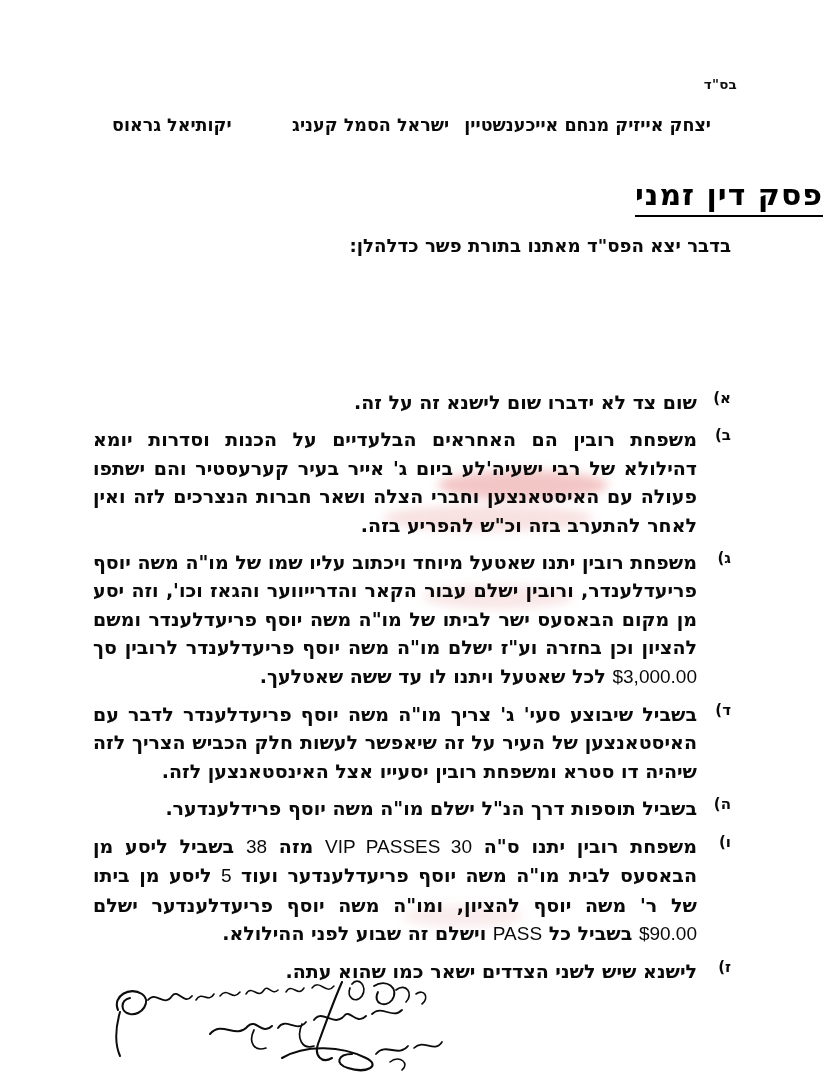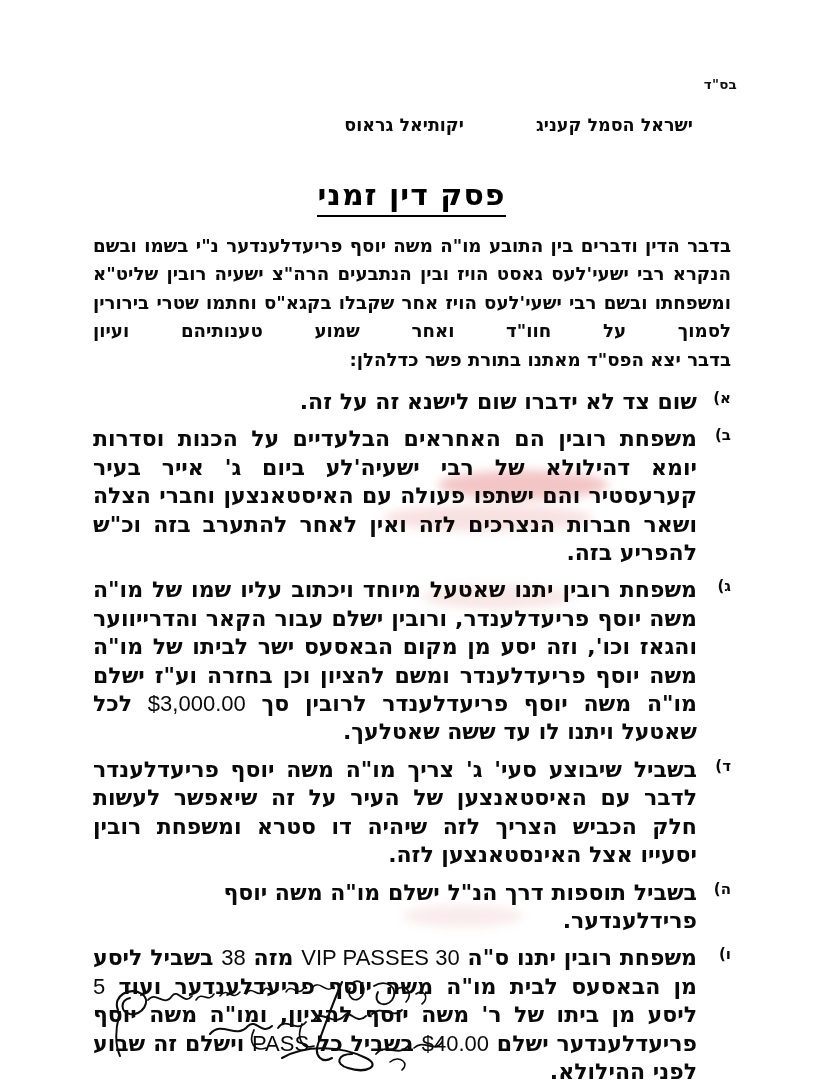--- a/index.html
+++ b/index.html
@@ -55,21 +55,20 @@
   .dayanim .name { }
   .dayanim .gap-a { width: 18px; }
   .dayanim .gap-b { width: 72px; }
 
   
   .title-wrap {
     position: absolute;
     top: 178px;
     left: 0;
     right: 0;
-    text-align: center;
   }
   .title {
     display: inline-block;
     font-size: 30px;
     font-weight: 700;
     letter-spacing: 1px;
     color: #000;
     border-bottom: 2.5px solid #000;
     padding-bottom: 2px;
     line-height: 1.15;
@@ -114,21 +113,21 @@
     text-align: right;
     padding-top: 1px;
     font-size: 15px;
     font-weight: 600;
     color: #0a0a0a;
     direction: rtl;
     unicode-bidi: isolate;
   }
   .clause .body {
     flex: 1 1 auto;
-    font-size: 22px;
+    font-size: 19px;
     font-weight: 600;
     line-height: 28.4px;
     color: #0a0a0a;
     text-align: justify;
     text-align-last: justify;
     direction: rtl;
   }
   .clause .body.short {
     text-align: right;
     text-align-last: right;
@@ -195,32 +194,32 @@
 <div class="page">
 
   <div class="smudge smudge-1"></div>
   <div class="smudge smudge-2"></div>
   <div class="smudge smudge-3"></div>
   <div class="smudge smudge-4"></div>
 
   <div class="bsd">בס"ד</div>
 
   <div class="dayanim">
+    <span class="name">יצחק אייזיק מנחם אייכענשטיין</span>
     <span class="gap-a"></span>
     <span class="name">ישראל הסמל קעניג</span>
     <span class="gap-b"></span>
     <span class="name">יקותיאל גראוס</span>
   </div>
 
   <div class="title-wrap">
     <span class="title">פסק דין זמני</span>
   </div>
 
   <div class="intro">
-    <p>בדבר הדין ודברים בין התובע מו"ה משה יוסף פריעדלענדער נ"י בשמו ובשם הנקרא רבי ישעי'לעס גאסט הויז ובין הנתבעים הרה"צ ישעיה רובין שליט"א ומשפחתו ובשם רבי ישעי'לעס הויז אחר שקבלו בקגא"ס וחתמו שטרי בירורין לסמוך על חוו"ד ואחר שמוע טענותיהם ועיון</p>
     <p>בדבר יצא הפס"ד מאתנו בתורת פשר כדלהלן:</p>
   </div>
 
   <div class="clauses" id="clauses-root">
       <div class="clause">
         <div class="marker">א)</div>
         <div class="body short">שום צד לא ידברו שום לישנא זה על זה.</div>
       </div>
       <div class="clause">
         <div class="marker">ב)</div>
@@ -233,21 +232,21 @@
       <div class="clause">
         <div class="marker">ד)</div>
         <div class="body lastline-right">בשביל שיבוצע סעי' ג' צריך מו"ה משה יוסף פריעדלענדר לדבר עם האיסטאנצען של העיר על זה שיאפשר לעשות חלק הכביש הצריך לזה שיהיה דו סטרא ומשפחת רובין יסעייו אצל האינסטאנצען לזה.</div>
       </div>
       <div class="clause">
         <div class="marker">ה)</div>
         <div class="body short">בשביל תוספות דרך הנ"ל ישלם מו"ה משה יוסף פרידלענדער.</div>
       </div>
       <div class="clause">
         <div class="marker">ו)</div>
-        <div class="body lastline-right">משפחת רובין יתנו ס"ה <span class="ltr">VIP PASSES 30</span> מזה <span class="ltr">38</span> בשביל ליסע מן הבאסעס לבית מו"ה משה יוסף פריעדלענדער ועוד <span class="ltr">5</span> ליסע מן ביתו של ר' משה יוסף להציון, ומו"ה משה יוסף פריעדלענדער ישלם <span class="ltr">$40.00</span> בשביל כל <span class="ltr">PASS</span> וישלם זה שבוע לפני ההילולא.</div>
+        <div class="body lastline-right">משפחת רובין יתנו ס"ה <span class="ltr">VIP PASSES 30</span> מזה <span class="ltr">38</span> בשביל ליסע מן הבאסעס לבית מו"ה משה יוסף פריעדלענדער ועוד <span class="ltr">5</span> ליסע מן ביתו של ר' משה יוסף להציון, ומו"ה משה יוסף פריעדלענדער ישלם <span class="ltr">$90.00</span> בשביל כל <span class="ltr">PASS</span> וישלם זה שבוע לפני ההילולא.</div>
       </div>
       <div class="clause">
         <div class="marker">ז)</div>
         <div class="body short">לישנא שיש לשני הצדדים ישאר כמו שהוא עתה.</div>
       </div>
     </div>
 
   <div class="signatures">
     <svg viewBox="0 0 420 110" preserveAspectRatio="none" aria-hidden="true">
       <g fill="none" stroke="#0c0c0c" stroke-linecap="round" stroke-linejoin="round">

